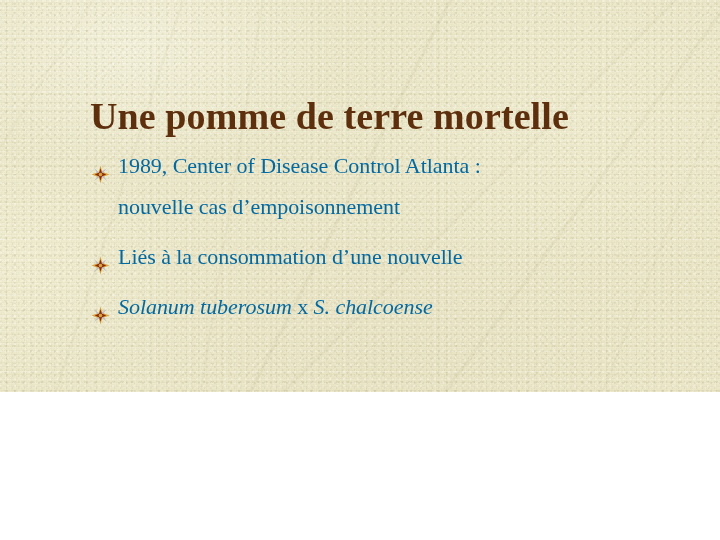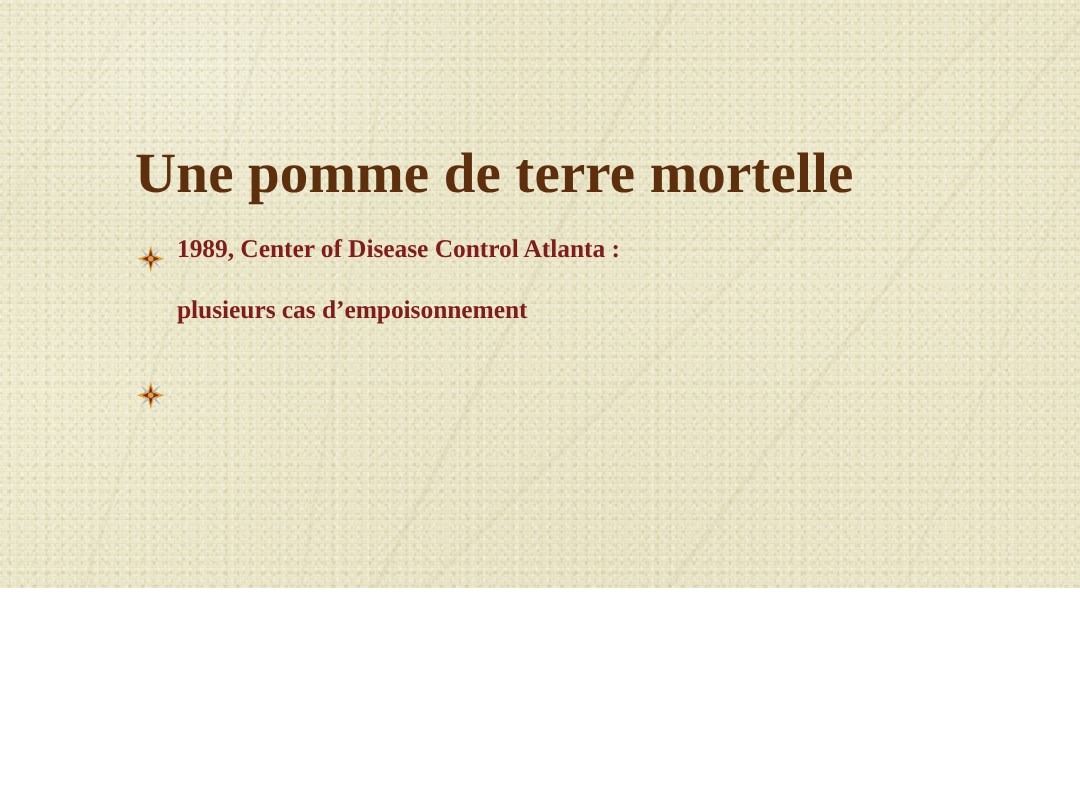--- a/index.html
+++ b/index.html
@@ -120,25 +120,24 @@
     width: 612px;
     margin: 0;
     padding: 0;
     list-style: none;
   }
 
   .bullet-item {
     position: relative;
     padding-left: 28px;
     margin: 0 0 9px 0;
-    font-size: 17px;
+    font-size: 22px;
     line-height: 41px;
-    color: #7f1d1d;
+    color: #0369a1;
     letter-spacing: -.05px;
-    font-weight: bold;
   }
 
   .bullet-marker {
     position: absolute;
     left: 1px;
     top: 11px;
     width: 19px;
     height: 19px;
     display: block;
   }
@@ -170,44 +169,46 @@
           <svg viewBox="0 0 20 20" width="19" height="19" aria-hidden="true">
             <g>
               <path d="M10 0.6 L11.8 7.2 L19.4 10 L11.8 12.8 L10 19.4 L8.2 12.8 L0.6 10 L8.2 7.2 Z" fill="#d9a441"></path>
               <path d="M3.1 3.1 L9.2 8.3 L16.9 3.1 L11.7 9.2 L16.9 16.9 L10.8 11.7 L3.1 16.9 L8.3 10.8 Z" fill="#b9bac5"></path>
               <path d="M10 3.4 L11.3 8.0 L15.9 10 L11.3 12.0 L10 16.6 L8.7 12.0 L4.1 10 L8.7 8.0 Z" fill="#8a2a08"></path>
               <circle cx="10" cy="10" r="1.9" fill="#d9a441"></circle>
             </g>
           </svg>
         </span>
         <span class="bullet-text">1989, Center of Disease Control Atlanta :</span>
-        <span class="bullet-text">plusieurs cas d’empoisonnement</span>
+        <span class="bullet-text">nouvelle cas d’empoisonnement</span>
       </li>
 
       <li class="bullet-item">
         <span class="bullet-marker">
           <svg viewBox="0 0 20 20" width="19" height="19" aria-hidden="true">
             <g>
               <path d="M10 0.6 L11.8 7.2 L19.4 10 L11.8 12.8 L10 19.4 L8.2 12.8 L0.6 10 L8.2 7.2 Z" fill="#d9a441"></path>
               <path d="M3.1 3.1 L9.2 8.3 L16.9 3.1 L11.7 9.2 L16.9 16.9 L10.8 11.7 L3.1 16.9 L8.3 10.8 Z" fill="#b9bac5"></path>
               <path d="M10 3.4 L11.3 8.0 L15.9 10 L11.3 12.0 L10 16.6 L8.7 12.0 L4.1 10 L8.7 8.0 Z" fill="#8a2a08"></path>
               <circle cx="10" cy="10" r="1.9" fill="#d9a441"></circle>
             </g>
           </svg>
         </span>
+        <span class="bullet-text">Liés à la consommation d’une nouvelle</span>
       </li>
 
       <li class="bullet-item">
         <span class="bullet-marker">
           <svg viewBox="0 0 20 20" width="19" height="19" aria-hidden="true">
             <g>
               <path d="M10 0.6 L11.8 7.2 L19.4 10 L11.8 12.8 L10 19.4 L8.2 12.8 L0.6 10 L8.2 7.2 Z" fill="#d9a441"></path>
               <path d="M3.1 3.1 L9.2 8.3 L16.9 3.1 L11.7 9.2 L16.9 16.9 L10.8 11.7 L3.1 16.9 L8.3 10.8 Z" fill="#b9bac5"></path>
               <path d="M10 3.4 L11.3 8.0 L15.9 10 L11.3 12.0 L10 16.6 L8.7 12.0 L4.1 10 L8.7 8.0 Z" fill="#8a2a08"></path>
               <circle cx="10" cy="10" r="1.9" fill="#d9a441"></circle>
             </g>
           </svg>
         </span>
+        <span class="bullet-text"><span class="sci">Solanum tuberosum</span><span class="cross">&nbsp;</span><span class="cross">x</span><span class="cross">&nbsp;</span><span class="sci">S. chalcoense</span></span>
       </li>
 
     </ul>
   </div>
 </div>
 
 </body></html>

